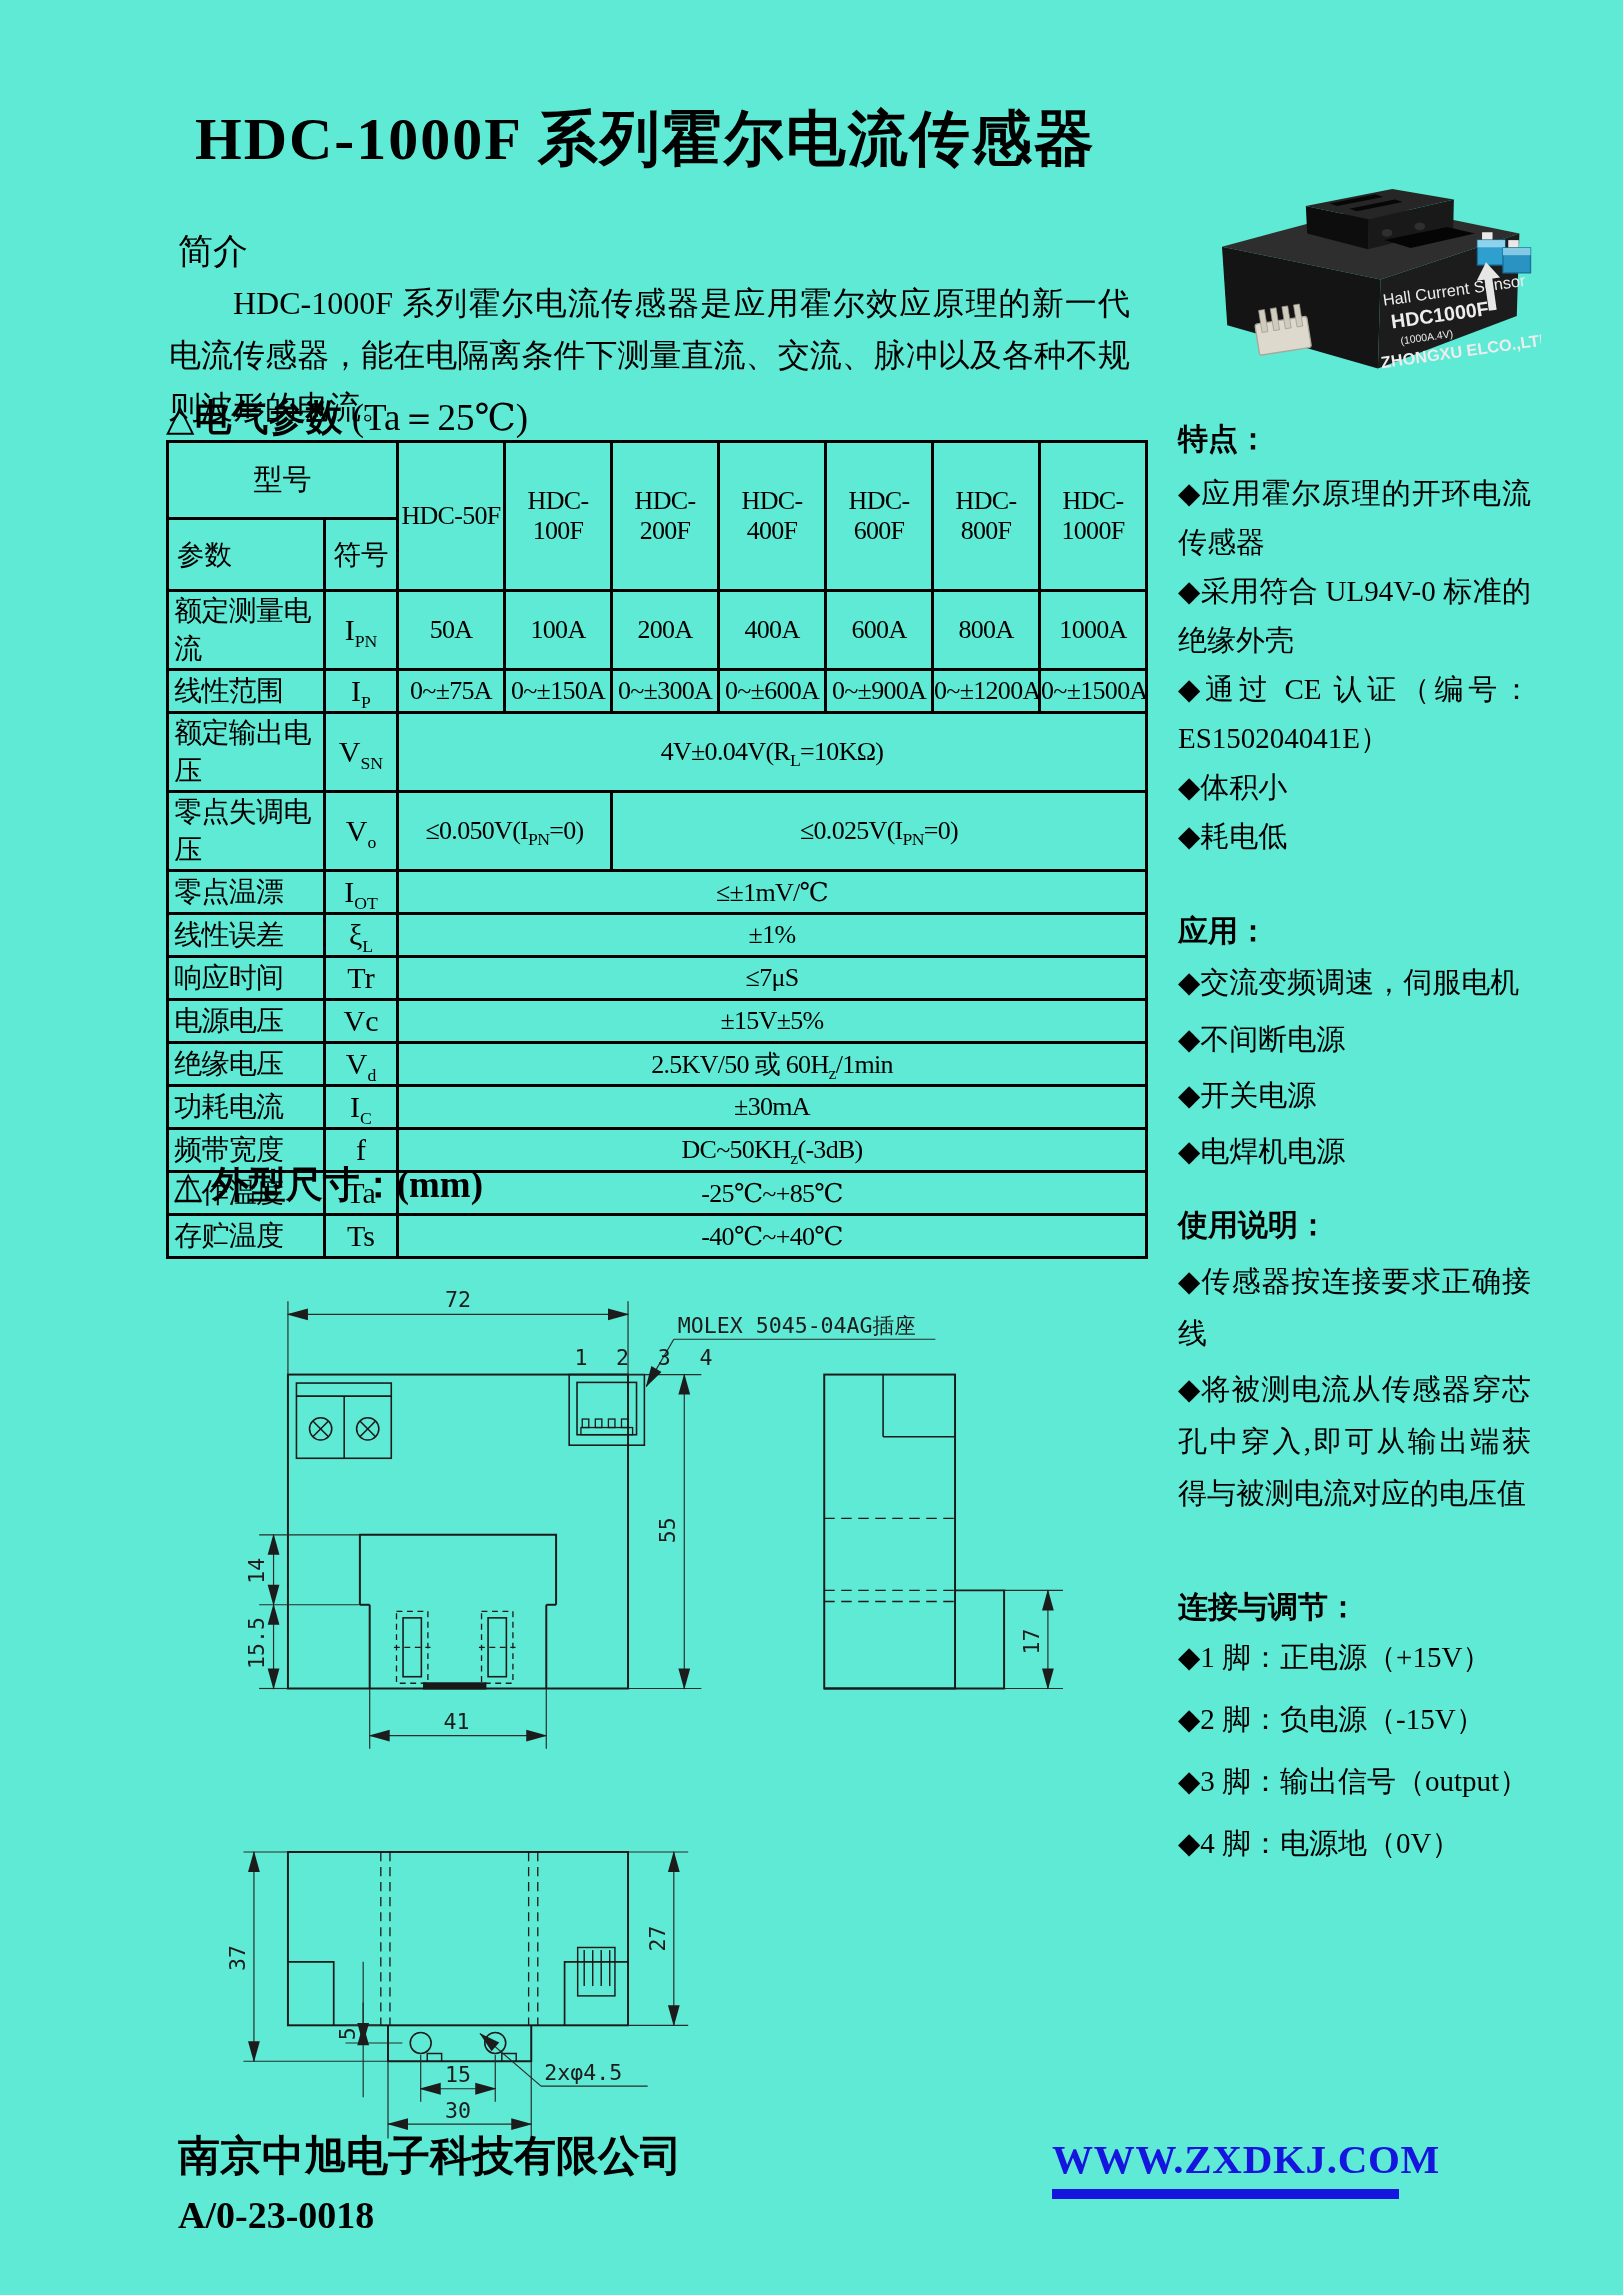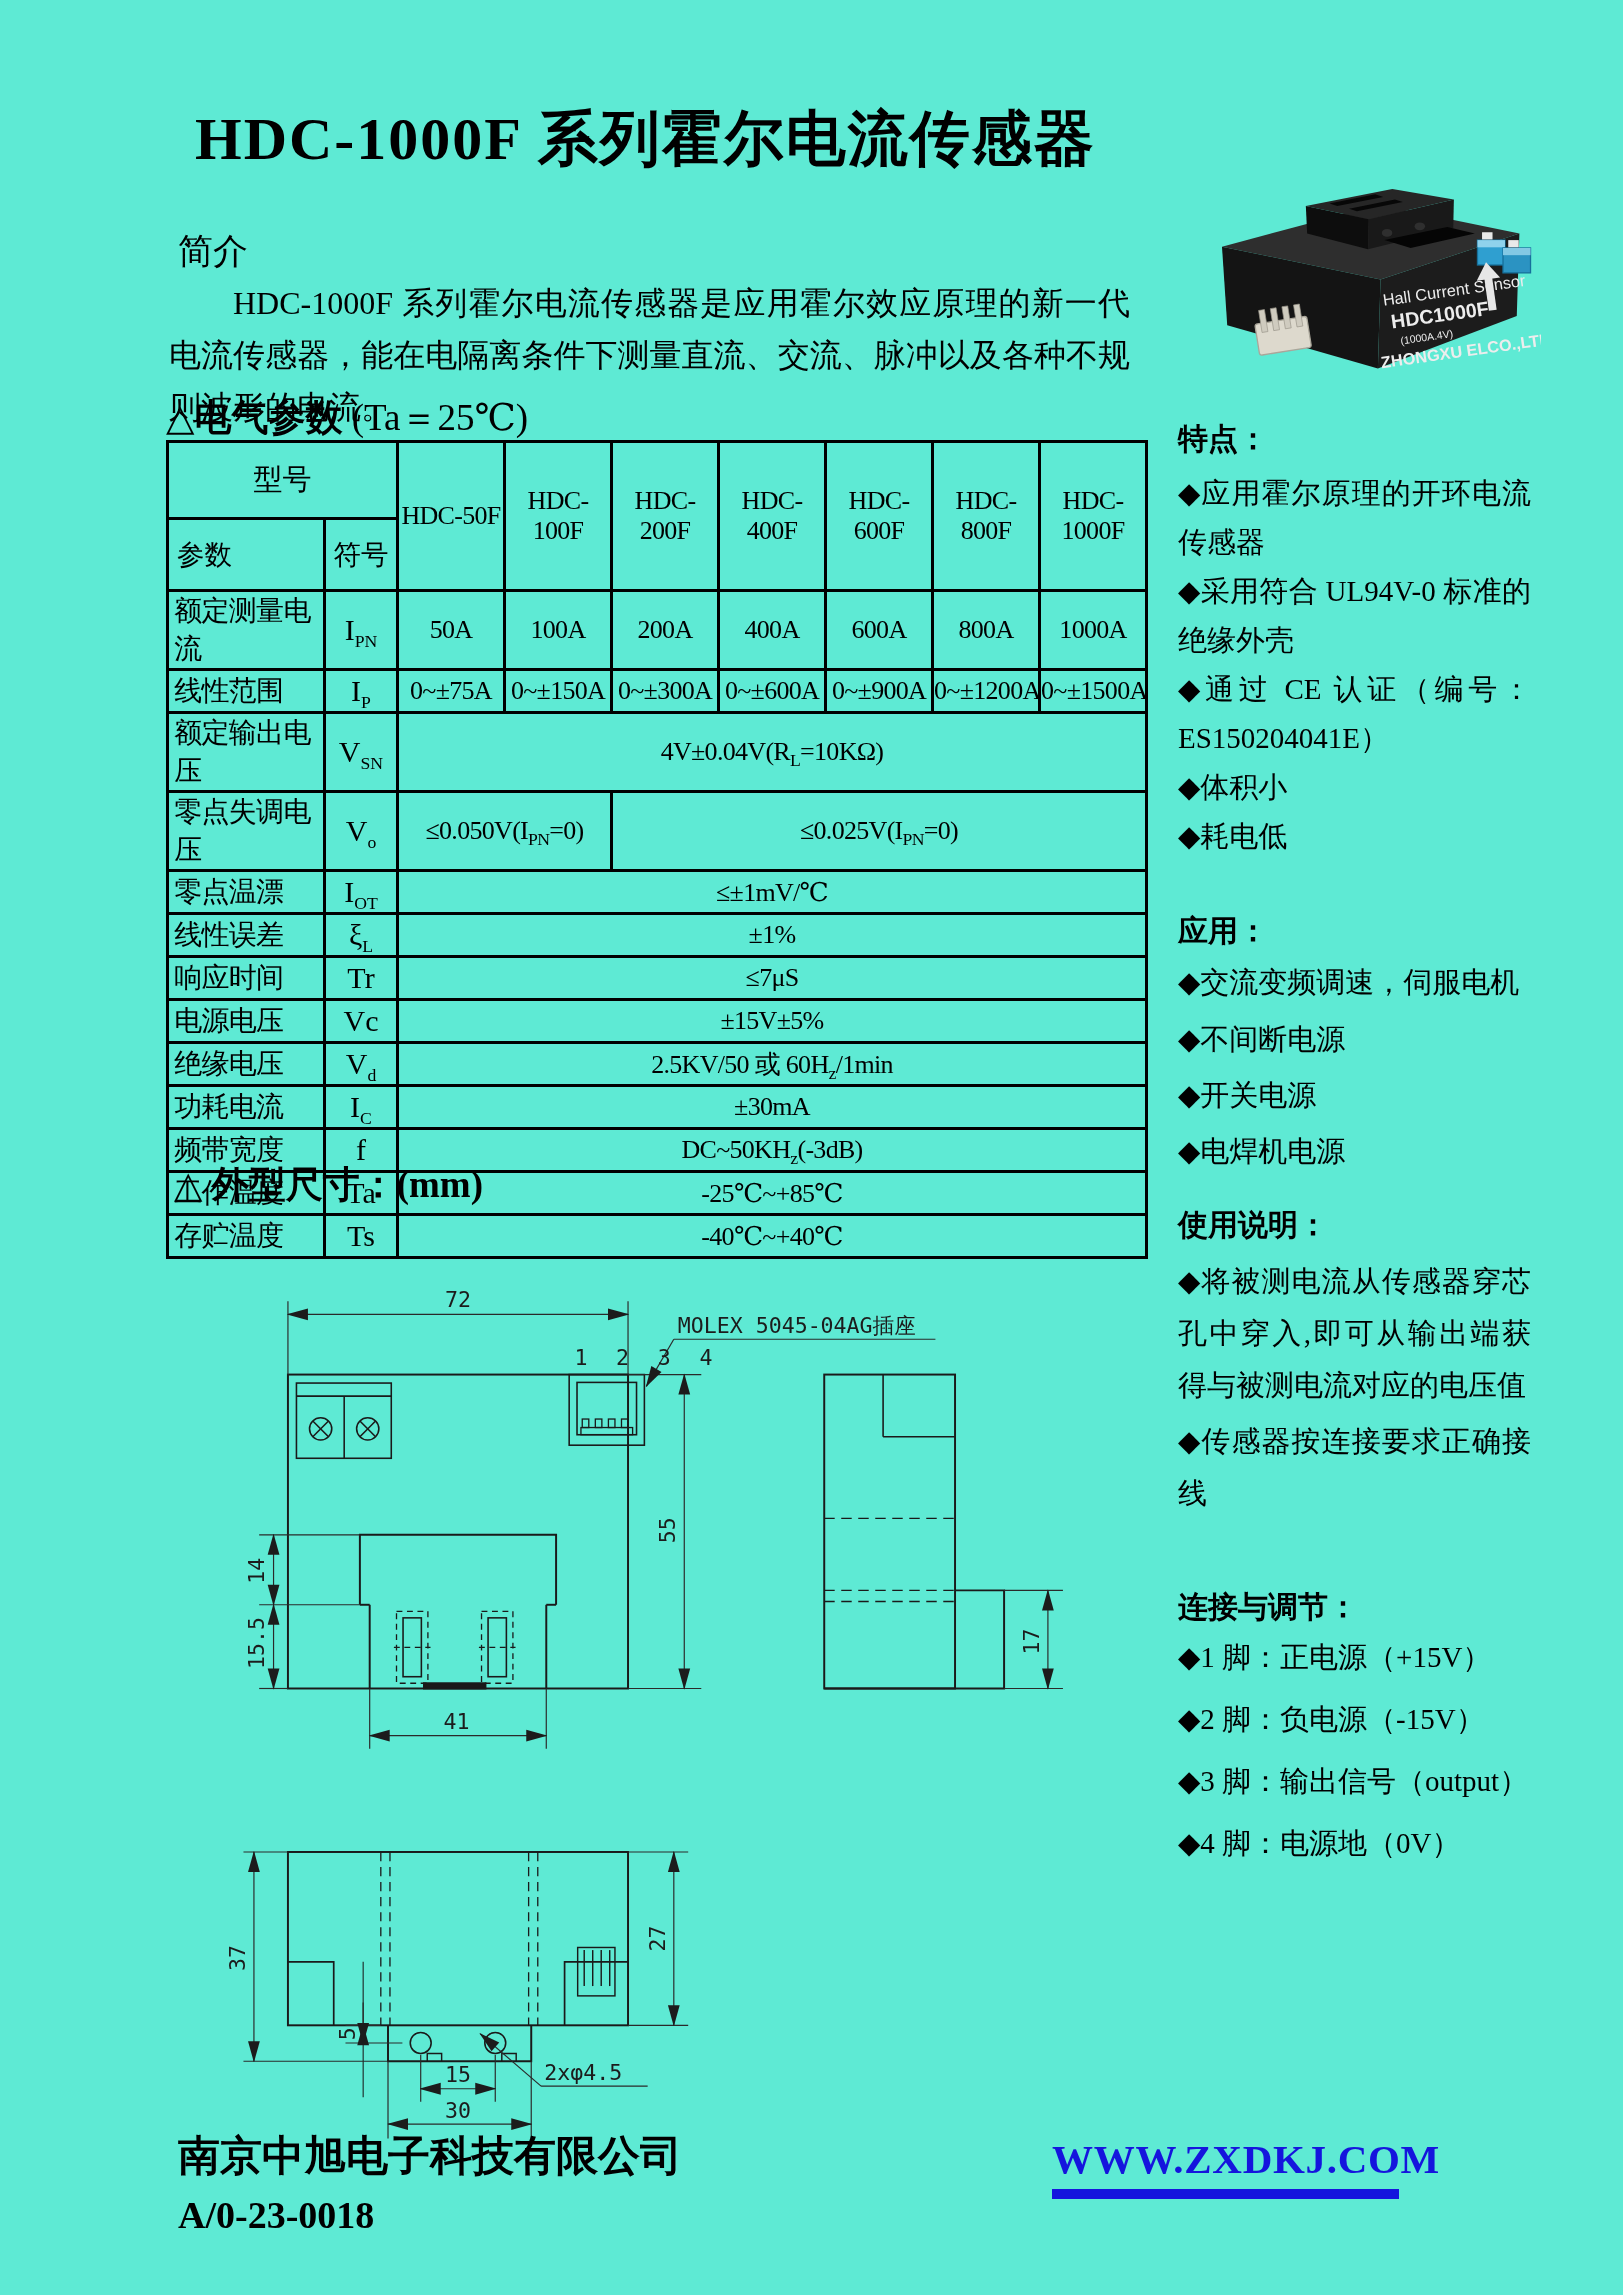--- a/index.html
+++ b/index.html
@@ -377,22 +377,22 @@
     <div>
         <div class="s-item">◆交流变频调速，伺服电机</div>
         <div class="s-item">◆不间断电源</div>
         <div class="s-item">◆开关电源</div>
         <div class="s-item">◆电焊机电源</div>
       </div>
   </div>
   <div class="abs side side-use use">
     <div class="s-head">使用说明：</div>
     <div>
+        <div class="s-item">◆传感器按连接要求正确接线</div>
         <div class="s-item">◆将被测电流从传感器穿芯孔中穿入,即可从输出端获得与被测电流对应的电压值</div>
-        <div class="s-item">◆传感器按连接要求正确接线</div>
       </div>
   </div>
   <div class="abs side side-conn conn">
     <div class="s-head">连接与调节：</div>
     <div>
         <div class="s-item">◆1 脚：正电源（+15V）</div>
         <div class="s-item">◆2 脚：负电源（-15V）</div>
         <div class="s-item">◆3 脚：输出信号（output）</div>
         <div class="s-item">◆4 脚：电源地（0V）</div>
       </div>

